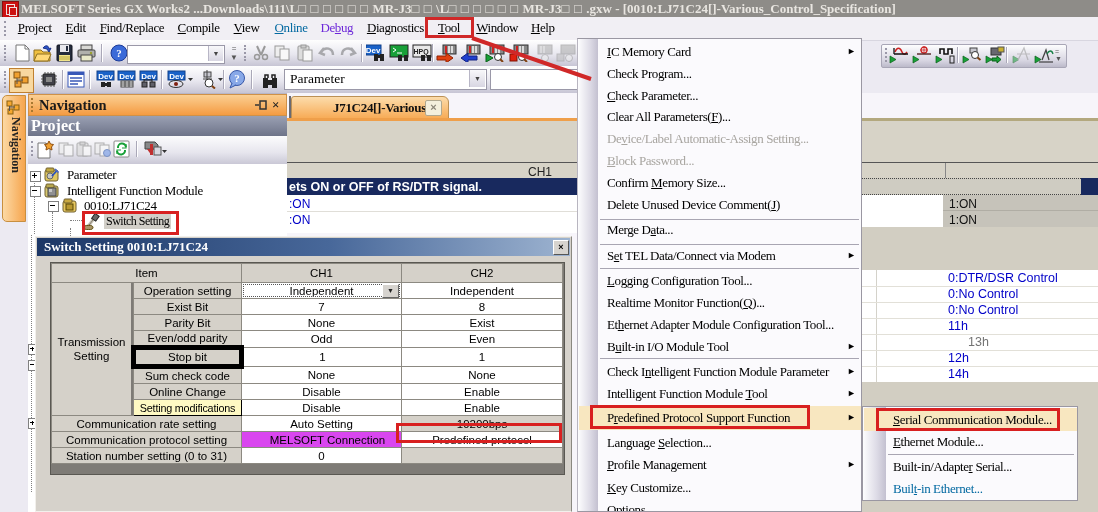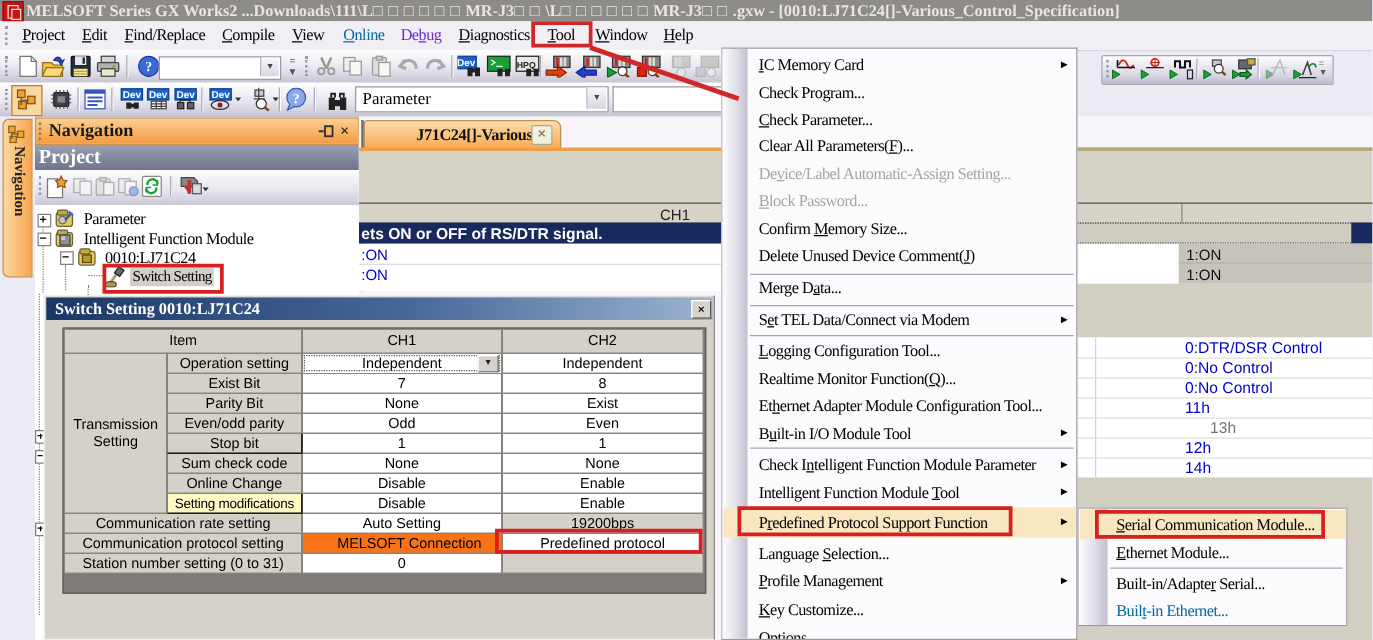--- a/index.html
+++ b/index.html
@@ -493,21 +493,21 @@
             <td style="border:1px solid #8c8981;background:#d5d1c9;text-align:center;">Parity Bit</td>
             <td style="border:1px solid #8c8981;background:#fff;text-align:center;">None</td>
             <td style="border:1px solid #8c8981;background:#fff;text-align:center;">Exist</td>
           </tr>
       <tr style="height:16px;">
             <td style="border:1px solid #8c8981;background:#d5d1c9;text-align:center;">Even/odd parity</td>
             <td style="border:1px solid #8c8981;background:#fff;text-align:center;">Odd</td>
             <td style="border:1px solid #8c8981;background:#fff;text-align:center;">Even</td>
           </tr>
       <tr style="height:16px;">
-            <td style="border:1px solid #000000;background:#d5d1c9;text-align:center;">Stop bit</td>
+            <td style="border:5px solid #000000;background:#d5d1c9;text-align:center;">Stop bit</td>
             <td style="border:1px solid #8c8981;background:#fff;text-align:center;">1</td>
             <td style="border:1px solid #8c8981;background:#fff;text-align:center;">1</td>
           </tr>
       <tr style="height:16px;">
             <td style="border:1px solid #8c8981;background:#d5d1c9;text-align:center;">Sum check code</td>
             <td style="border:1px solid #8c8981;background:#fff;text-align:center;">None</td>
             <td style="border:1px solid #8c8981;background:#fff;text-align:center;">None</td>
           </tr>
       <tr style="height:16px;">
             <td style="border:1px solid #8c8981;background:#d5d1c9;text-align:center;">Online Change</td>
@@ -519,21 +519,21 @@
             <td style="border:1px solid #8c8981;background:#fff;text-align:center;">Disable</td>
             <td style="border:1px solid #8c8981;background:#fff;text-align:center;">Enable</td>
           </tr>
       <tr style="height:16px;">
             <td colspan="2" style="border:1px solid #8c8981;background:#d5d1c9;text-align:center;">Communication rate setting</td>
             <td style="border:1px solid #8c8981;background:#fff;text-align:center;">Auto Setting</td>
             <td style="border:1px solid #8c8981;background:#d5d1c9;text-align:center;">19200bps</td>
           </tr>
       <tr style="height:16px;">
             <td colspan="2" style="border:1px solid #8c8981;background:#d5d1c9;text-align:center;">Communication protocol setting</td>
-            <td style="border:1px solid #8c8981;background:#f97316;text-align:center;padding-left:12px;">MELSOFT Connection</td>
+            <td style="border:1px solid #8c8981;background:#d946ef;text-align:center;padding-left:12px;">MELSOFT Connection</td>
             <td style="border:1px solid #8c8981;background:#fff;text-align:center;">Predefined protocol</td>
           </tr>
       <tr style="height:16px;">
             <td colspan="2" style="border:1px solid #8c8981;background:#d5d1c9;text-align:center;">Station number setting (0 to 31)</td>
             <td style="border:1px solid #8c8981;background:#fff;text-align:center;">0</td>
             <td style="border:1px solid #8c8981;background:#d5d1c9;"></td>
           </tr>
     </tbody>
       </table>
   </div>

